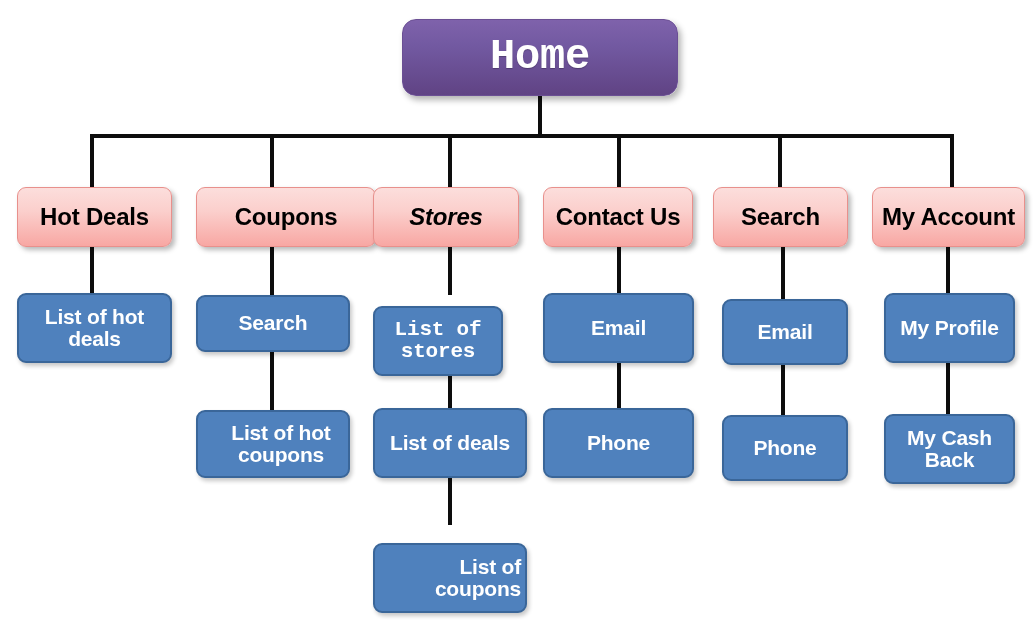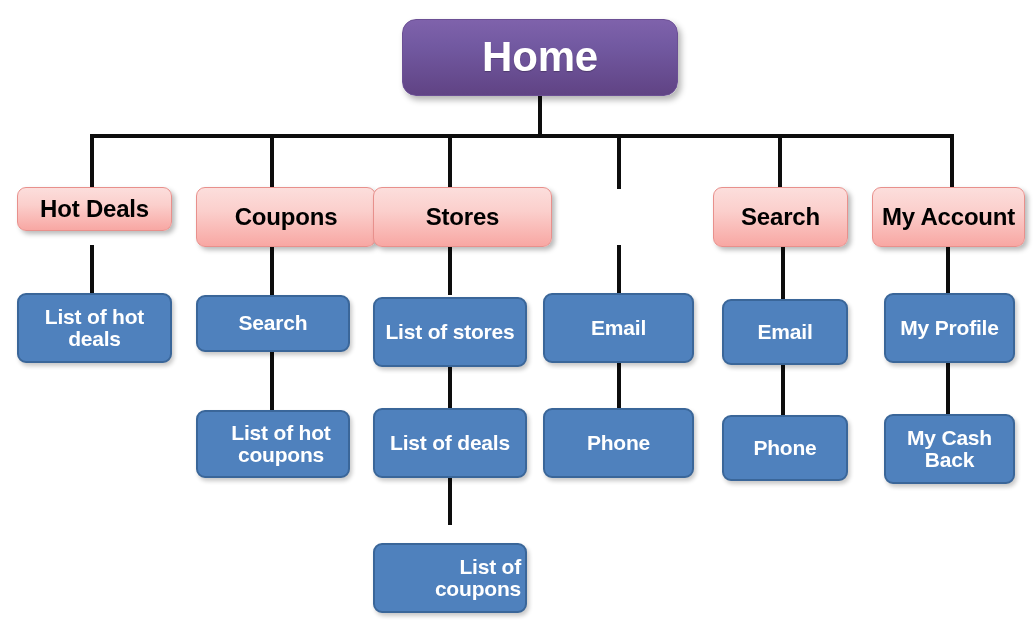--- a/index.html
+++ b/index.html
@@ -49,20 +49,21 @@
   
   .node.root {
     background: linear-gradient(to bottom, #7f62ab 0%, #7259a1 35%, #604384 100%);
     border: 1px solid #6b4f94;
     border-radius: 14px;
     color: #ffffff;
     font-size: 42px;
     font-weight: bold;
     box-shadow: 3px 4px 6px rgba(0,0,0,0.30);
     text-shadow: 0 1px 1px rgba(0,0,0,0.25);
+    font-family: Liberation Mono, monospace;
   }
 
   
   .node.pink {
     background: linear-gradient(to bottom, #fcdedc 0%, #fbcfcc 40%, #f8a7a3 100%);
     border: 1px solid #e8908c;
     color: #000000;
     font-size: 24px;
     font-weight: bold;
     box-shadow: 3px 3px 5px rgba(0,0,0,0.28);
@@ -109,53 +110,56 @@
   <div class="conn conn-v" style="left:781px; top:245px; height:56px;"></div>
   <div class="conn conn-v" style="left:781px; top:362px; height:55px;"></div>
 
   <div class="conn conn-v" style="left:946px; top:245px; height:50px;"></div>
   <div class="conn conn-v" style="left:946px; top:358px; height:58px;"></div>
 
   <div class="node root" style="left:402px; top:19px; width:276px; height:77px;">
     <span class="label">Home</span>
   </div>
 
-  <div class="node pink" style="left:17px; top:187px; width:155px; height:44px;justify-content:center;">
+  <div class="node pink" style="left:17px; top:187px; width:155px; height:60px;justify-content:center;">
     <span class="label">Hot Deals</span>
   </div>
 
   <div class="node pink" style="left:196px; top:187px; width:180px; height:60px;">
     <span class="label">Coupons</span>
   </div>
 
-  <div class="node pink" style="left:373px; top:187px; width:179px; height:60px;">
+  <div class="node pink" style="left:373px; top:187px; width:146px; height:60px;font-style:italic;">
     <span class="label">Stores</span>
   </div>
 
+  <div class="node pink" style="left:543px; top:187px; width:150px; height:60px;">
+    <span class="label">Contact Us</span>
+  </div>
 
   <div class="node pink" style="left:713px; top:187px; width:135px; height:60px;">
     <span class="label">Search</span>
   </div>
 
   <div class="node pink" style="left:872px; top:187px; width:153px; height:60px;">
     <span class="label">My Account</span>
   </div>
 
   <div class="node blue" style="left:17px; top:293px; width:155px; height:70px;">
     <span class="label">List of hot deals</span>
   </div>
 
   <div class="node blue" style="left:196px; top:295px; width:154px; height:57px;">
     <span class="label">Search</span>
   </div>
   <div class="node blue" style="left:196px; top:410px; width:154px; height:68px;padding-left:16px;">
     <span class="label">List of hot coupons</span>
   </div>
 
-  <div class="node blue" style="left:373px; top:297px; width:154px; height:70px;">
+  <div class="node blue" style="left:373px; top:306px; width:130px; height:70px;font-family:Liberation Mono, monospace;">
     <span class="label">List of stores</span>
   </div>
   <div class="node blue" style="left:373px; top:408px; width:154px; height:70px;">
     <span class="label">List of deals</span>
   </div>
   <div class="node blue" style="left:373px; top:543px; width:154px; height:70px;text-align:right;">
     <span class="label">List of coupons</span>
   </div>
 
   <div class="node blue" style="left:543px; top:293px; width:151px; height:70px;">

